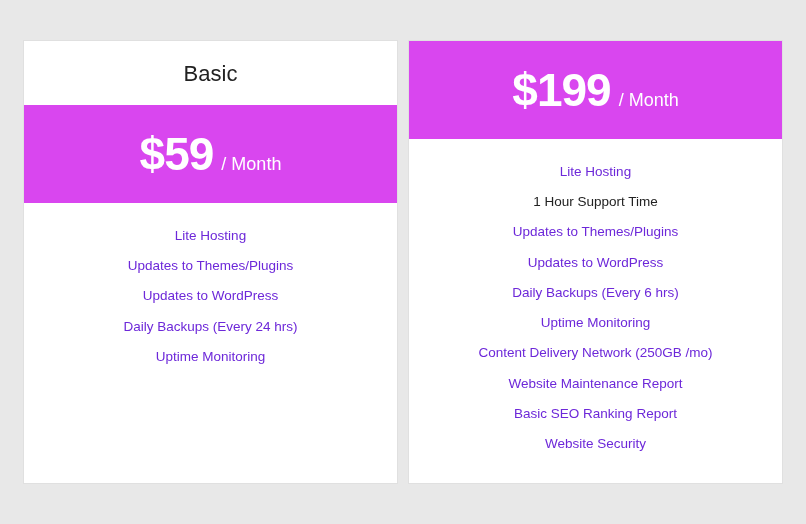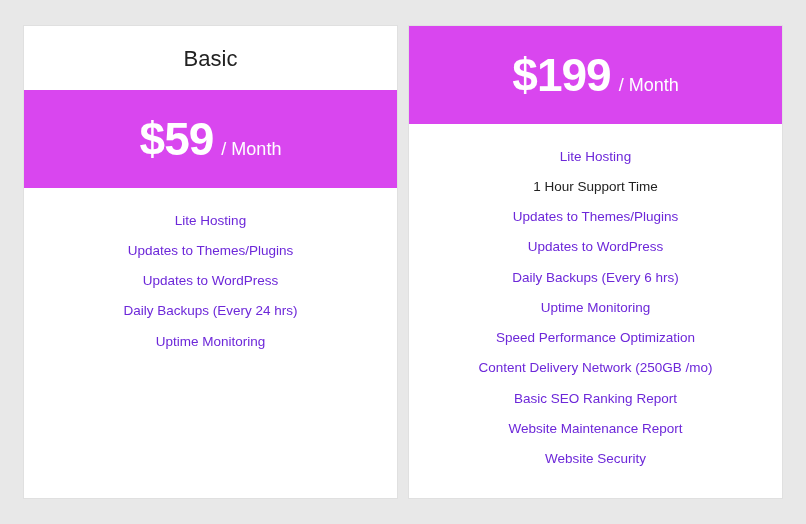--- a/index.html
+++ b/index.html
@@ -109,20 +109,19 @@
         <span class="price-amount">$199</span>
         <span class="price-period">/ Month</span>
       </div>
       <ul class="plan-features">
         <li>Lite Hosting</li>
         <li class="bold-item">1 Hour Support Time</li>
         <li>Updates to Themes/Plugins</li>
         <li>Updates to WordPress</li>
         <li>Daily Backups (Every 6 hrs)</li>
         <li>Uptime Monitoring</li>
-        <li>Speed Performance Optimization</li>
         <li>Content Delivery Network (250GB /mo)</li>
+        <li>Website Maintenance Report</li>
         <li>Basic SEO Ranking Report</li>
-        <li>Website Maintenance Report</li>
         <li>Website Security</li>
       </ul>
     </div>
   </div>
 
 </body></html>

